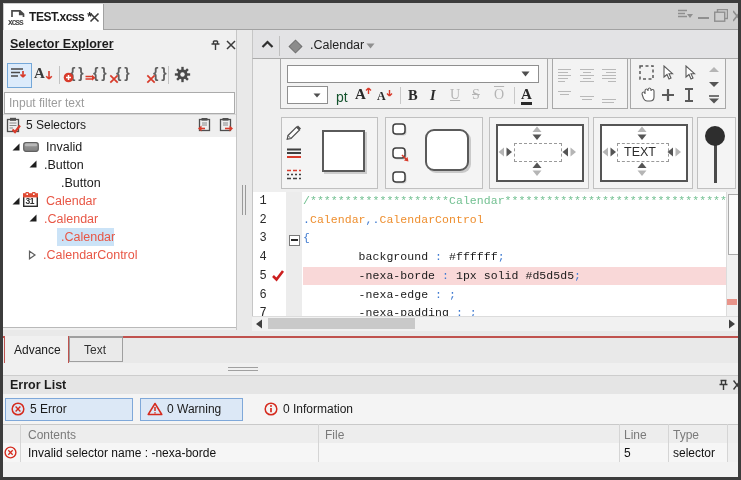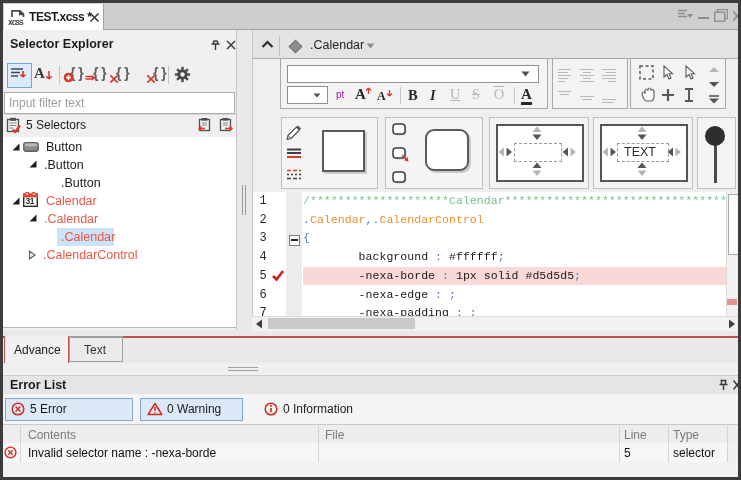--- a/index.html
+++ b/index.html
@@ -35,21 +35,21 @@
 <div class="abs" style="left:698px;top:17px;width:11px;height:2px;background:#8f8f8f;"></div>
 <svg class="abs" style="left:714px;top:9px;" width="14" height="13" viewBox="0 0 14 13">
   <rect x="3.5" y="0.5" width="10" height="9" fill="none" stroke="#8f8f8f" stroke-width="1.4"></rect>
   <rect x="0.7" y="3.2" width="10" height="9" fill="#cecece" stroke="#8f8f8f" stroke-width="1.4"></rect>
 </svg>
 <svg class="abs" style="left:733px;top:10px;" width="8" height="12" viewBox="0 0 8 12">
   <path d="M0 1 L8 11 M8 1 L0 11" stroke="#8f8f8f" stroke-width="1.7"></path>
 </svg>
 
 <div class="abs" style="left:3px;top:30px;width:233px;height:300px;background:#f0f0f0;border-right:1px solid #c6c6c6;"></div>
-<div class="lbl" style="left:10px;top:38px;font-size:12.5px;font-weight:bold;color:#1c1c1c;">Selector Explorer</div>
+<div class="lbl" style="left:10px;top:38px;font-size:12.5px;font-weight:bold;color:#1c1c1c;text-decoration:underline;">Selector Explorer</div>
 <svg class="abs" style="left:210px;top:40px;" width="11" height="11" viewBox="0 0 11 11">
   <path d="M1.5 4 H9.5 M3.5 1 H7.5 M3.5 1 V4 M7.5 1 V4 M5.5 4 V10" stroke="#3a3a3a" stroke-width="1.4" fill="none"></path>
 </svg>
 <svg class="abs" style="left:226px;top:40px;" width="10" height="10" viewBox="0 0 10 10">
   <path d="M1 1 L9 9 M9 1 L1 9" stroke="#3a3a3a" stroke-width="1.5"></path>
 </svg>
 
 <div class="abs" style="left:7px;top:63px;width:23px;height:23px;background:#dcebfb;border:1px solid #74a7d8;"></div>
 <svg class="abs" style="left:10px;top:67px;" width="18" height="16" viewBox="0 0 18 16">
   <path d="M1 2 H13 M1 5.5 H10 M1 9 H8" stroke="#4a4a4a" stroke-width="1.6"></path>
@@ -126,21 +126,21 @@
   <defs>
         <linearGradient id="bg1" x1="0" y1="0" x2="0" y2="1">
     <stop offset="0" stop-color="#a8a8a8"></stop>
           <stop offset="0.5" stop-color="#8e8e8e"></stop>
           <stop offset="1" stop-color="#828282"></stop>
   </linearGradient>
       </defs>
   <rect x="0.7" y="0.7" width="14.6" height="8.6" rx="2.2" fill="url(#bg1)" stroke="#606060" stroke-width="1.2"></rect>
   <rect x="2" y="1.6" width="12" height="2.6" rx="1.3" fill="#bdbdbd" opacity="0.85"></rect>
 </svg>
-<div class="lbl" style="left:46px;top:141px;font-size:12.5px;color:#1a1a1a;">Button</div>
+<div class="lbl" style="left:46px;top:141px;font-size:12.5px;color:#1a1a1a;">Invalid</div>
 <svg class="abs" style="left:28px;top:158.5px;" width="10" height="10" viewBox="0 0 10 10">
       <path d="M8.5 1.5 L8.5 8.5 L1.5 8.5 Z" fill="#1e1e1e"></path>
     </svg>
 <div class="lbl" style="left:44px;top:159px;font-size:12.5px;color:#1a1a1a;">.Button</div>
 <div class="lbl" style="left:61px;top:177px;font-size:12.5px;color:#1a1a1a;">.Button</div>
 <svg class="abs" style="left:10.5px;top:195.5px;" width="10" height="10" viewBox="0 0 10 10">
       <path d="M8.5 1.5 L8.5 8.5 L1.5 8.5 Z" fill="#1e1e1e"></path>
     </svg>
 <svg class="abs" style="left:23px;top:192px;" width="15" height="15" viewBox="0 0 15 15">
   <rect x="0.7" y="3" width="13.6" height="11.3" fill="#ffffff" stroke="#2e2e2e" stroke-width="1.4"></rect>
@@ -185,21 +185,21 @@
 <div class="abs" style="left:630px;top:58px;width:94px;height:49px;background:#f3f3f3;border:1px solid #a8a8a8;"></div>
 
 <div class="abs" style="left:287px;top:65px;width:250px;height:16px;background:#ffffff;border:1px solid #8f8f8f;"></div>
 <svg class="abs" style="left:521px;top:71px;" width="9" height="6" viewBox="0 0 9 6">
       <path d="M0.5 0.5 L8.5 0.5 L4.5 5.5 Z" fill="#4f4f4f"></path>
     </svg>
 <div class="abs" style="left:287px;top:86px;width:39px;height:16px;background:#ffffff;border:1px solid #8f8f8f;"></div>
 <svg class="abs" style="left:313px;top:93px;" width="8" height="5" viewBox="0 0 8 5">
       <path d="M0.5 0.5 L7.5 0.5 L4 4.5 Z" fill="#4f4f4f"></path>
     </svg>
-<div class="lbl" style="left:336px;top:90px;font-size:10px;color:#a21caf;">pt</div>
+<div class="lbl" style="left:336px;top:90px;font-size:14px;color:#14532d;">pt</div>
 <div class="lbl" style="left:355px;top:87px;font-size:15px;font-weight:bold;color:#2a2a2a;font-family:'Liberation Serif',serif;">A</div>
 <svg class="abs" style="left:365px;top:86px;" width="7" height="9" viewBox="0 0 7 9">
       <path d="M3.5 8 V2 M3.5 2 L1 4.5 M3.5 2 L6 4.5" stroke="#d83b2b" stroke-width="1.4" fill="none"></path>
     </svg>
 <div class="lbl" style="left:377px;top:90px;font-size:12px;font-weight:bold;color:#2a2a2a;font-family:'Liberation Serif',serif;">A</div>
 <svg class="abs" style="left:386px;top:89px;" width="7" height="9" viewBox="0 0 7 9">
       <path d="M3.5 1 V7 M3.5 7 L1 4.5 M3.5 7 L6 4.5" stroke="#d83b2b" stroke-width="1.4" fill="none"></path>
     </svg>
 <div class="abs" style="left:400px;top:87px;width:1px;height:17px;background:#c8c8c8;"></div>
 <div class="lbl" style="left:408px;top:88px;font-size:14.5px;font-weight:bold;color:#2a2a2a;font-family:'Liberation Serif',serif;">B</div>

